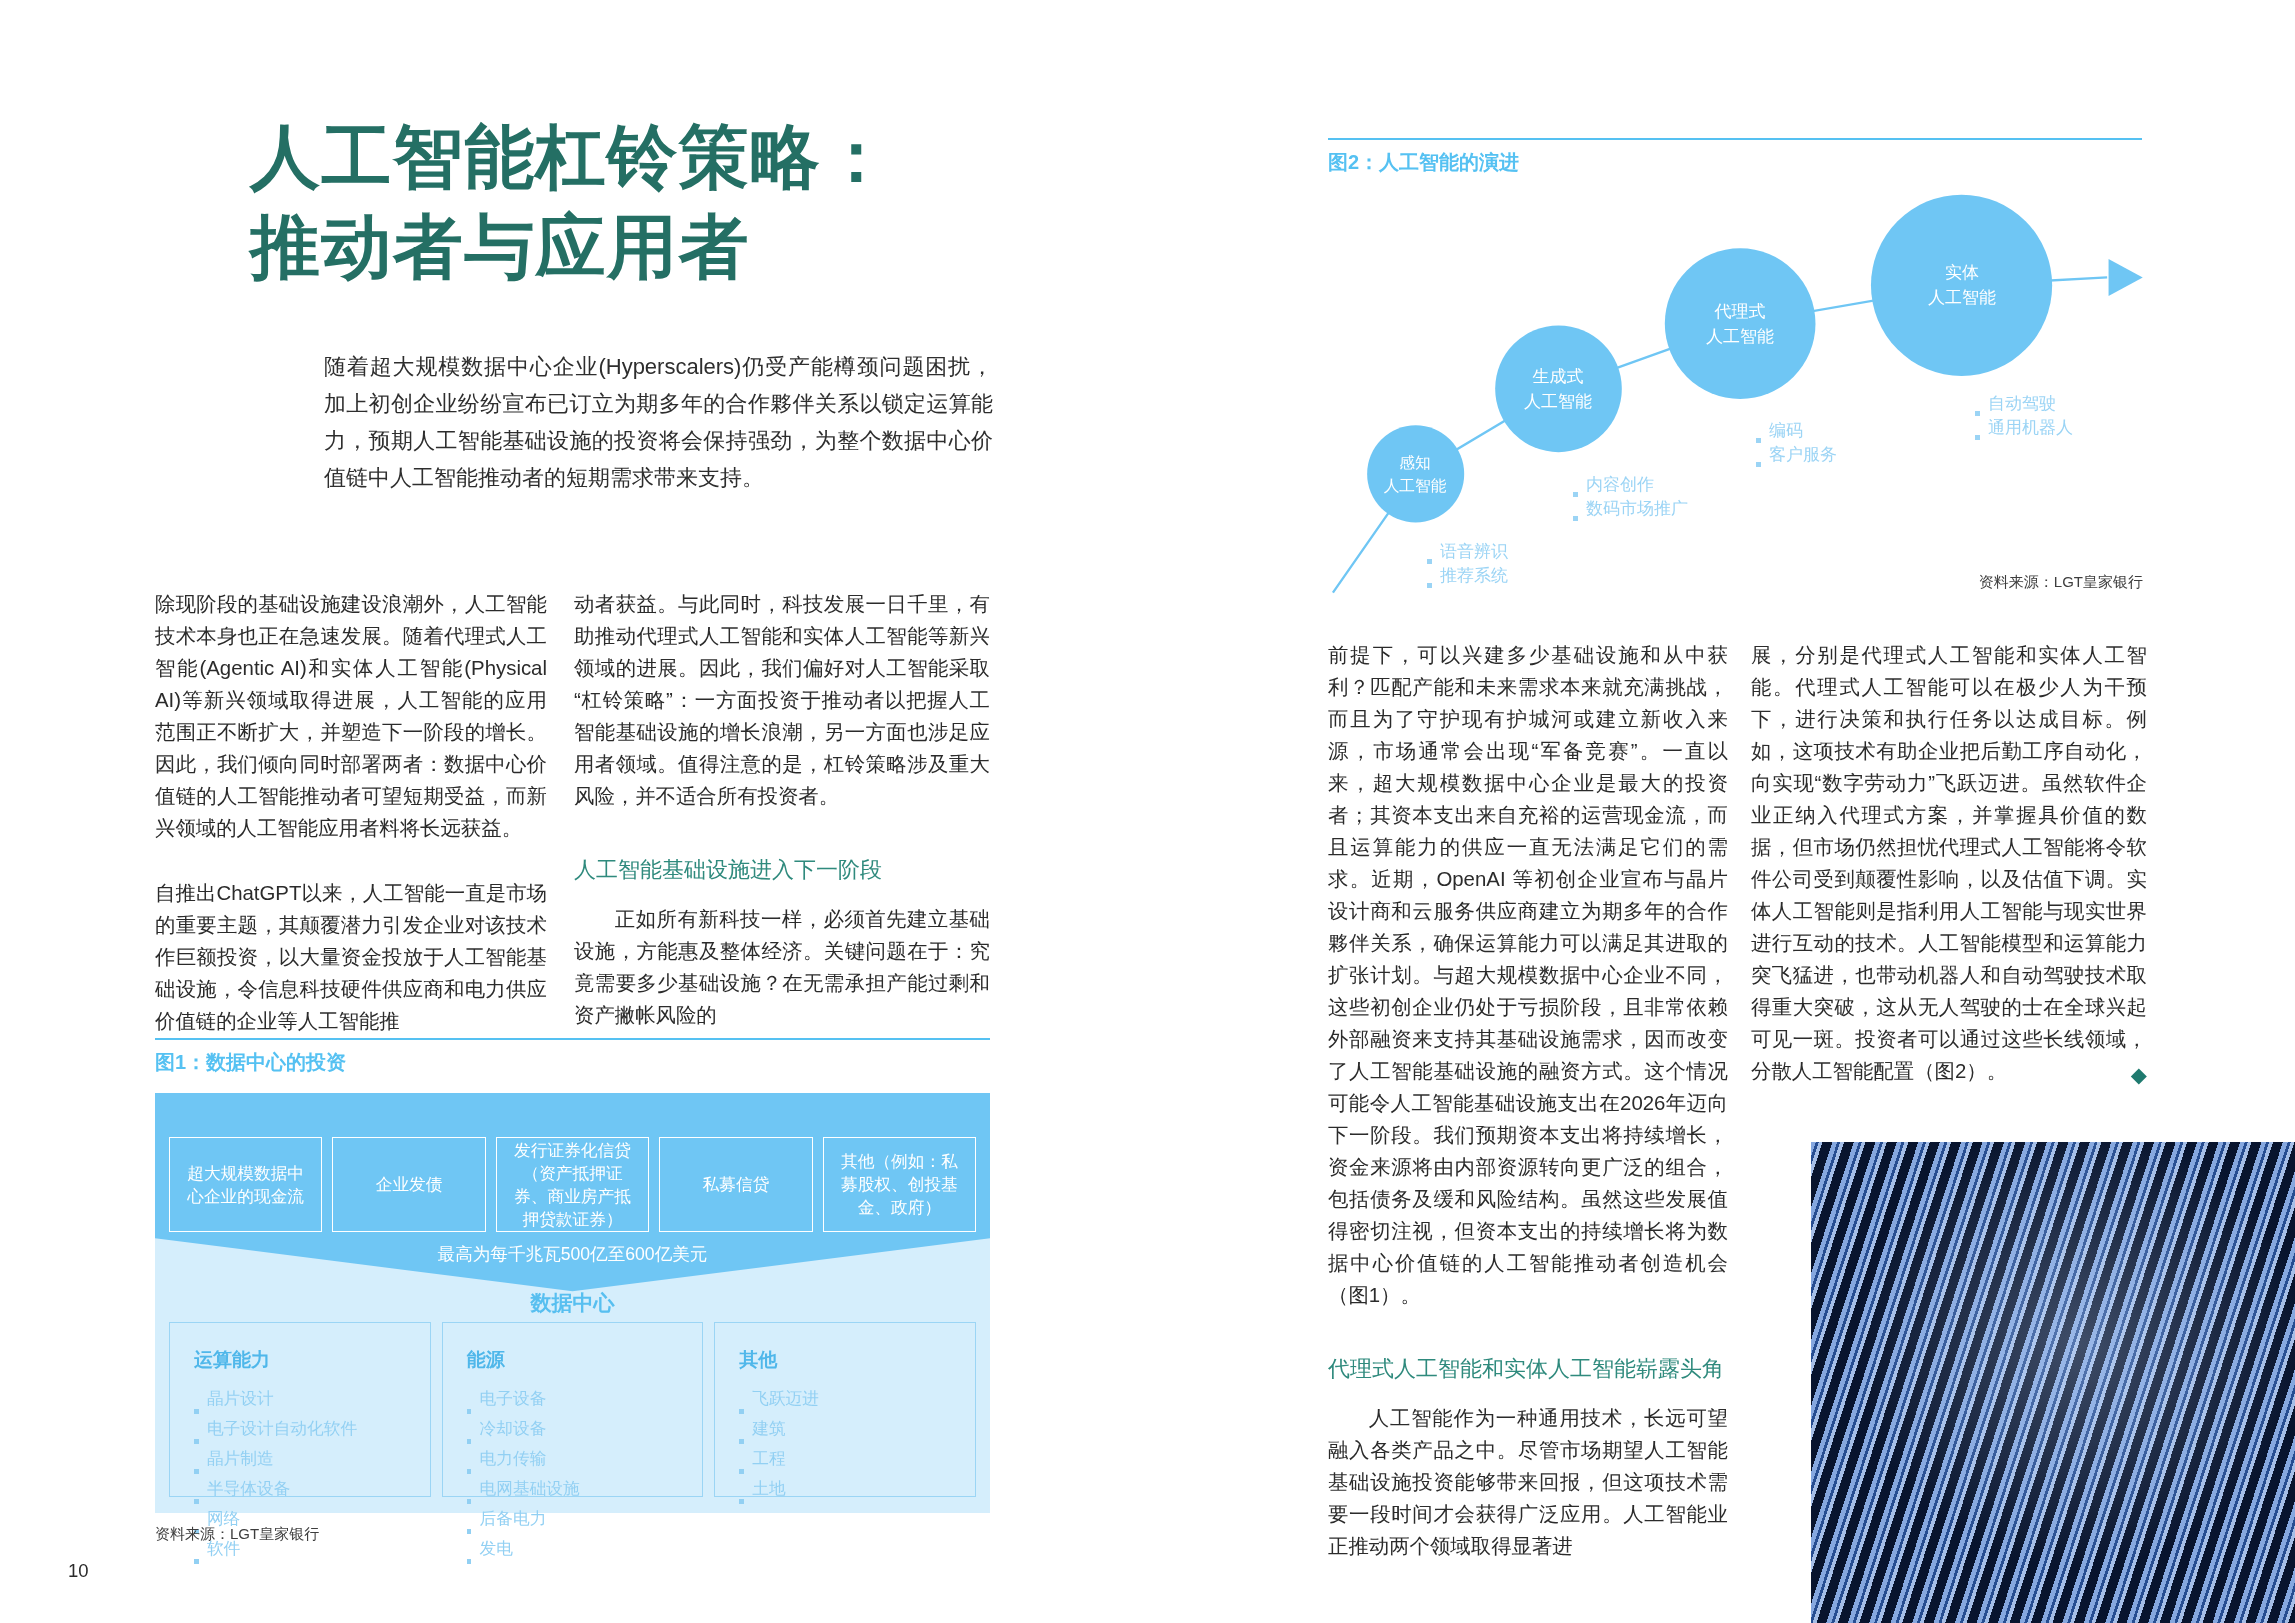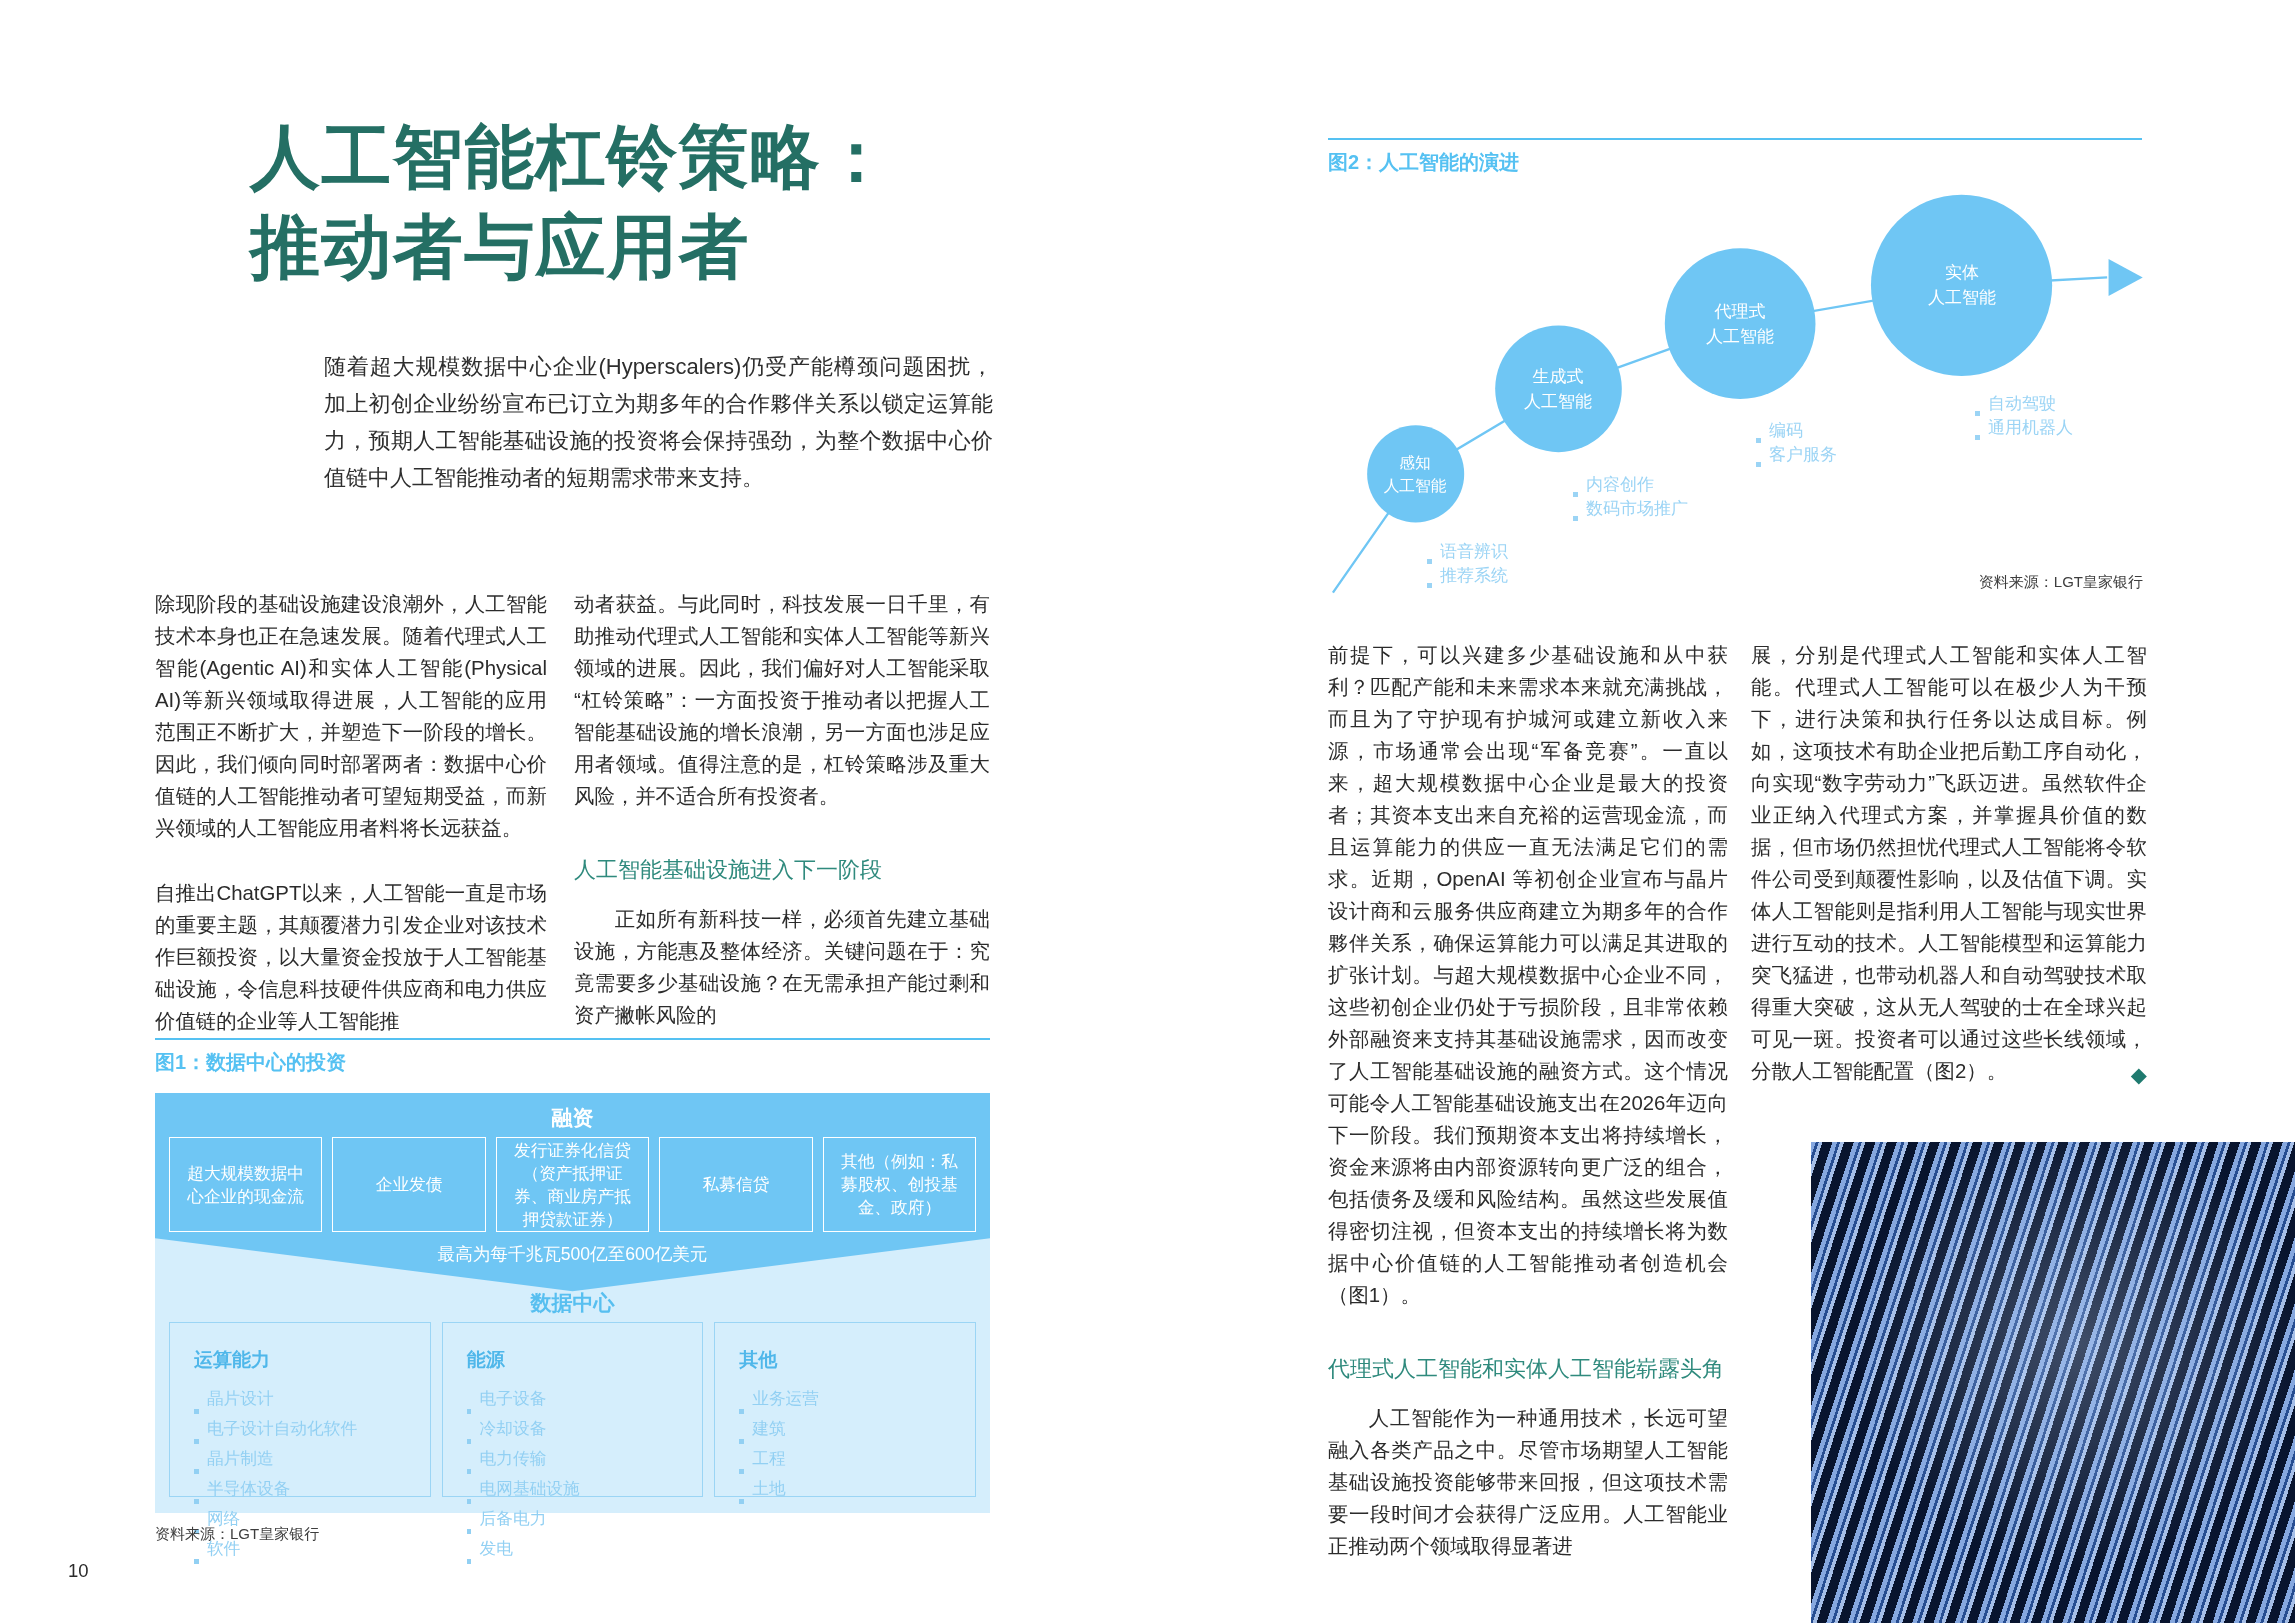--- a/index.html
+++ b/index.html
@@ -88,21 +88,20 @@
       <p class="teal-head">人工智能基础设施进入下一阶段</p>
       <p class="indent" style="margin-top:0 !important;">正如所有新科技一样，必须首先建立基础设施，方能惠及整体经济。关键问题在于：究竟需要多少基础设施？在无需承担产能过剩和资产撇帐风险的</p>
     </div>
 
     <div class="abs fig-rule" style="left:155px;top:1038px;width:835px;"></div>
     <div class="abs fig-title" style="left:155px;top:1049px;">图1：数据中心的投资</div>
 
     <div class="f1-graphic" style="left:155px;top:1093px;width:835px;height:420px;">
       <div class="f1-blue"></div>
 
-      <div class="f1-fin-label">融资</div>
 
       <div class="f1-boxes">
         <div class="f1-box">超大规模数据中心企业的现金流</div>
         <div class="f1-box">企业发债</div>
         <div class="f1-box">发行证券化信贷（资产抵押证券、商业房产抵押贷款证券）</div>
         <div class="f1-box">私募信贷</div>
         <div class="f1-box">其他（例如：私募股权、创投基金、政府）</div>
       </div>
 
       <div class="f1-band">最高为每千兆瓦500亿至600亿美元</div>
@@ -166,21 +165,21 @@
                 <span class="sq"></span>
                 <span>发电</span>
               </li>
           </ul>
         </div>
         <div class="f1-col">
           <h3>其他</h3>
           <ul class="blue-list">
             <li>
                 <span class="sq"></span>
-                <span>业务运营</span>
+                <span>飞跃迈进</span>
               </li>
             <li>
                 <span class="sq"></span>
                 <span>建筑</span>
               </li>
             <li>
                 <span class="sq"></span>
                 <span>工程</span>
               </li>
             <li>

